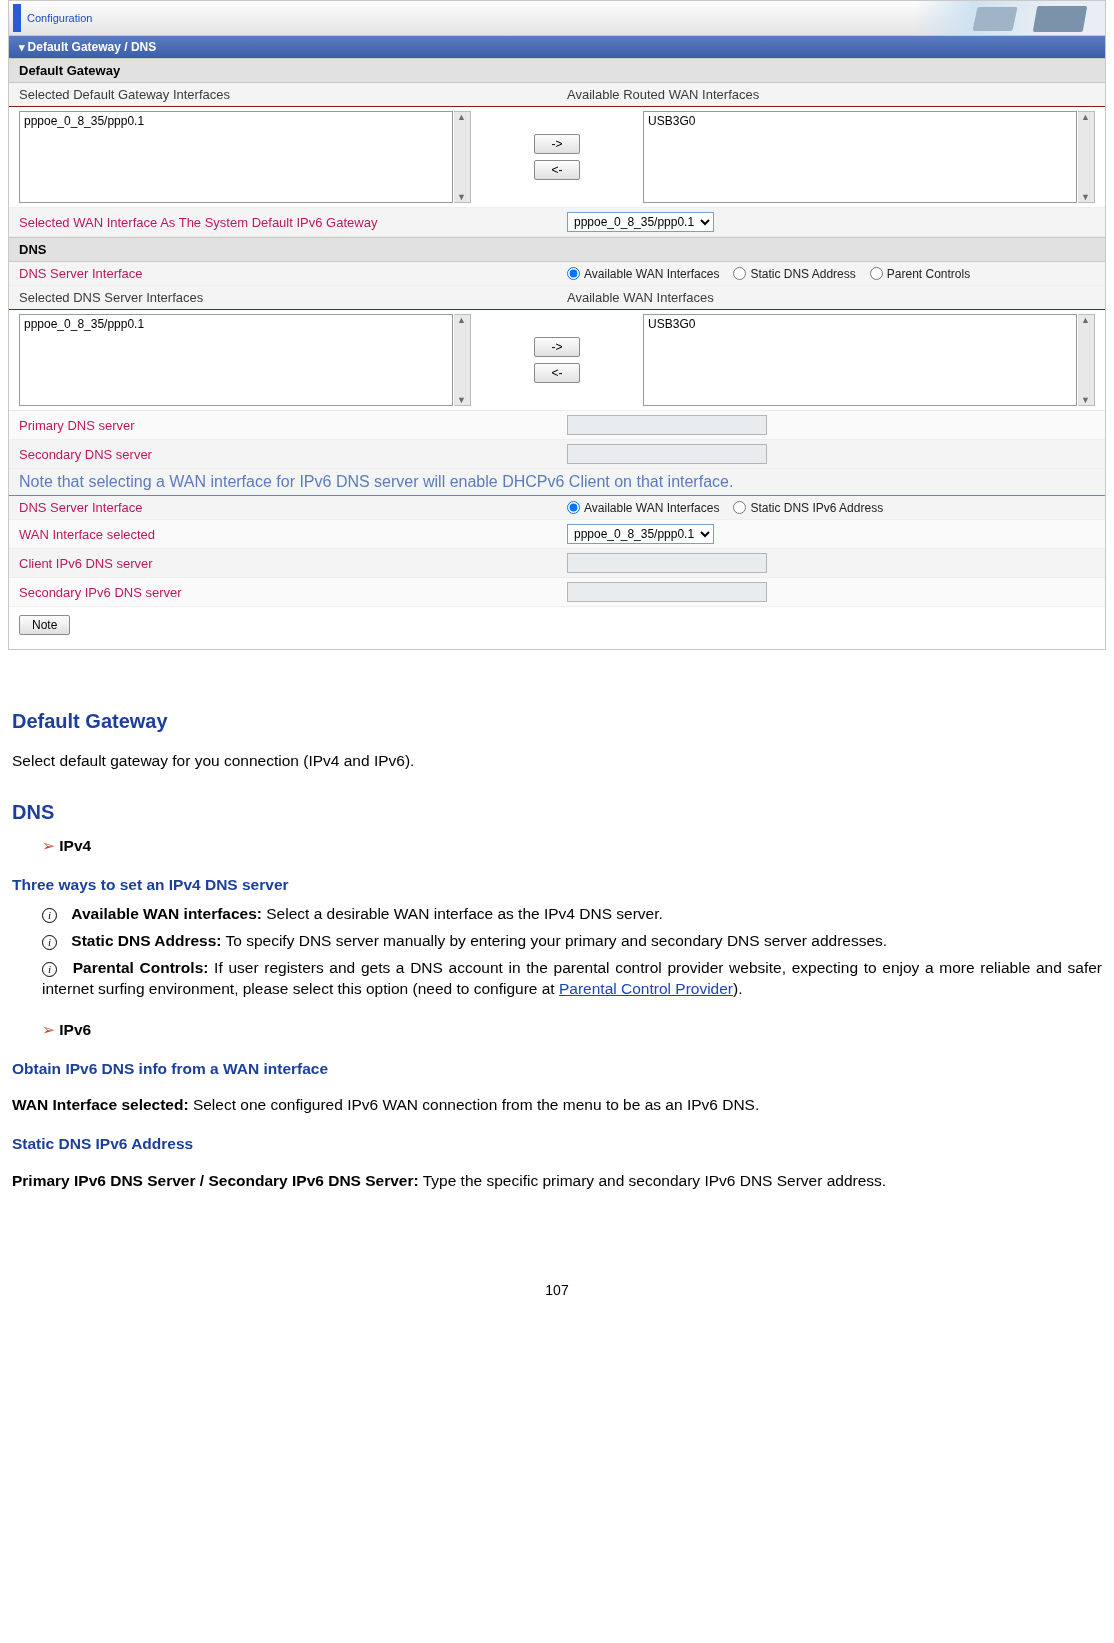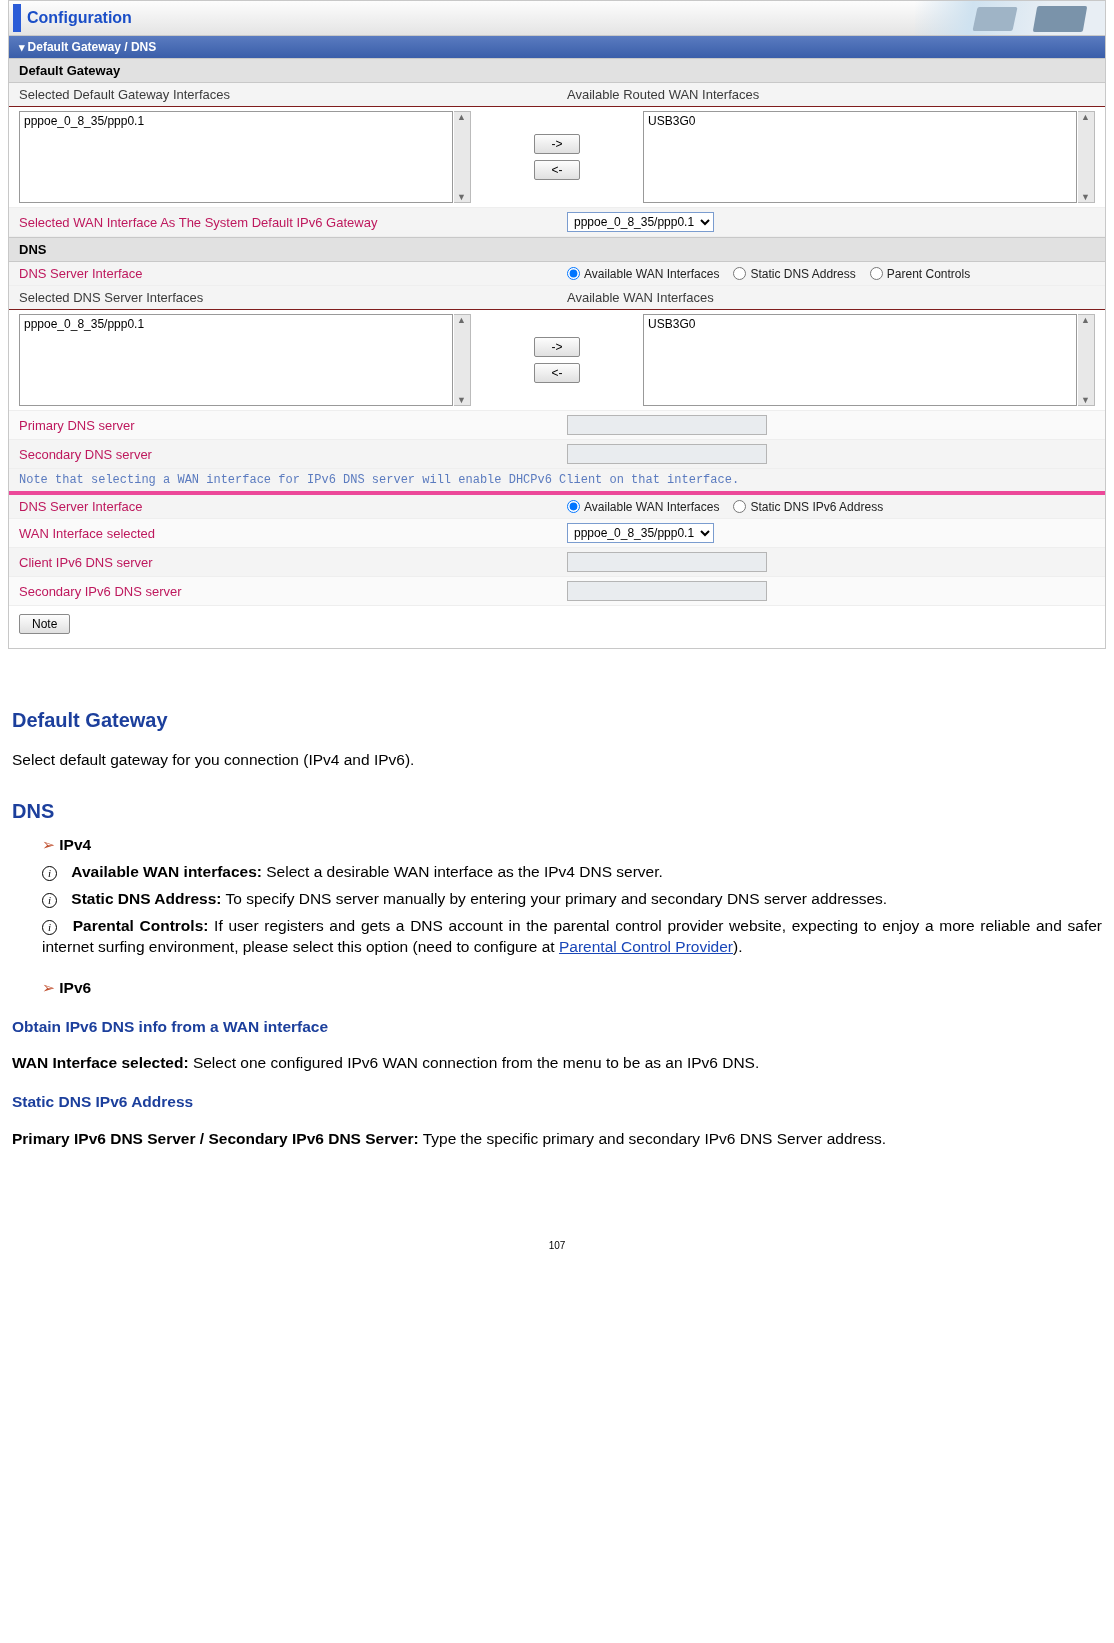--- a/index.html
+++ b/index.html
@@ -17,21 +17,21 @@
     background: linear-gradient(#fdfdfd, #e4e4e4);
     border: 1px solid #c8c8c8;
     display: flex;
     align-items: center;
     position: relative;
     overflow: hidden;
   }
   .config-bar {
     width: 8px; height: 28px; background: #2a5bd7; margin: 0 6px 0 4px;
   }
-  .config-title { color: #1a4ec7; font-weight: bold; font-size: 16px; }
+  .config-title { color: #1a4ec7; font-weight: normal; font-size: 11px; }
   .banner-img {
     position: absolute; right: 0; top: 0; bottom: 0; width: 190px;
     background: linear-gradient(100deg, rgba(255,255,255,0) 0%, #cfe2f0 30%, #e8eef4 70%);
   }
   .banner-img::before, .banner-img::after {
     content:""; position:absolute; border-radius:2px;
   }
   .banner-img::before { width:40px;height:24px;background:#9fb4c6;right:90px;top:6px;transform:skewX(-12deg); }
   .banner-img::after  { width:50px;height:26px;background:#7a93aa;right:20px;top:5px;transform:skewX(-10deg); }
 
@@ -94,41 +94,40 @@
   }
   select.sel {
     border:1px solid #7a9ccf; background:#fff; font-size:12px; padding:1px 2px;
   }
   input.txt {
     border:1px solid #b5b5b5; background:#e9ecef; width:200px; height:20px; font-size:12px; padding:0 4px;
   }
   .radio { display:inline-flex; align-items:center; gap:4px; font-size:12px; color:#222;}
   .radio input { margin:0; }
   .note-row {
-    background:#f4f4f4; color:#5b7bbf; padding:4px 10px; font-size:12px;
-    border-bottom:4px solid #ec4899;
-    font-family:Liberation Mono, monospace;
+    background:#f4f4f4; color:#5b7bbf; padding:4px 10px; font-size:16px;
+    border-bottom:1px solid #ec4899;
   }
   .footer-row { padding:8px 10px 14px 10px; background:#fff;}
 
   
   .doc { padding: 40px 4px 0 4px; line-height:1.35; }
   .h-blue { color:#1c3f9c; font-weight:bold; margin-top:18px; margin-bottom:8px; }
   .h-blue.big { font-size:20px; }
   .sub-arrow { color:#000000; font-weight:bold; margin:10px 0 4px 30px;}
   .sub-arrow::before { content:"➢  "; color:#c05030; font-weight:normal;}
   .li-i { margin:6px 0 6px 30px; text-align:justify;}
   .li-i .circ {
     display:inline-block; width:15px; height:15px; border:1.5px solid #000; border-radius:50%;
     text-align:center; line-height:12px; font-family:Georgia,serif; font-style:italic; font-size:11px;
     margin-right:10px; vertical-align:middle;
   }
   .just { text-align:justify; }
   a.lnk { color:#1946b8; text-decoration:underline; }
-  .pagenum { text-align:center; margin-top:90px; font-size:10px;}
+  .pagenum { text-align:center; margin-top:90px; font-size:14px;}
 </style>
 </head>
 <body>
 
 <div class="page-wrap">
 
   <div class="config-header">
     <div class="config-bar"></div>
     <div class="config-title">Configuration</div>
     <div class="banner-img"></div>
@@ -267,20 +266,21 @@
       <button class="btn">Note</button>
     </div>
   </div>
 
   <div class="doc">
     <div class="h-blue big">Default Gateway</div>
     <p>Select default gateway for you connection (IPv4 and IPv6).</p>
 
     <div class="h-blue big" style="margin-top:28px">DNS</div>
     <div class="sub-arrow">IPv4</div>
+    <div class="h-blue">Three ways to set an IPv4 DNS server</div>
 
     <div class="li-i">
       <span class="circ">i</span>
       <b>Available WAN interfaces:</b><span> Select a desirable WAN interface as the IPv4 DNS server.</span>
     </div>
     <div class="li-i just">
       <span class="circ">i</span>
       <b>Static DNS Address:</b><span> To specify DNS server manually by entering your primary and secondary DNS server addresses.</span>
     </div>
     <div class="li-i just">

